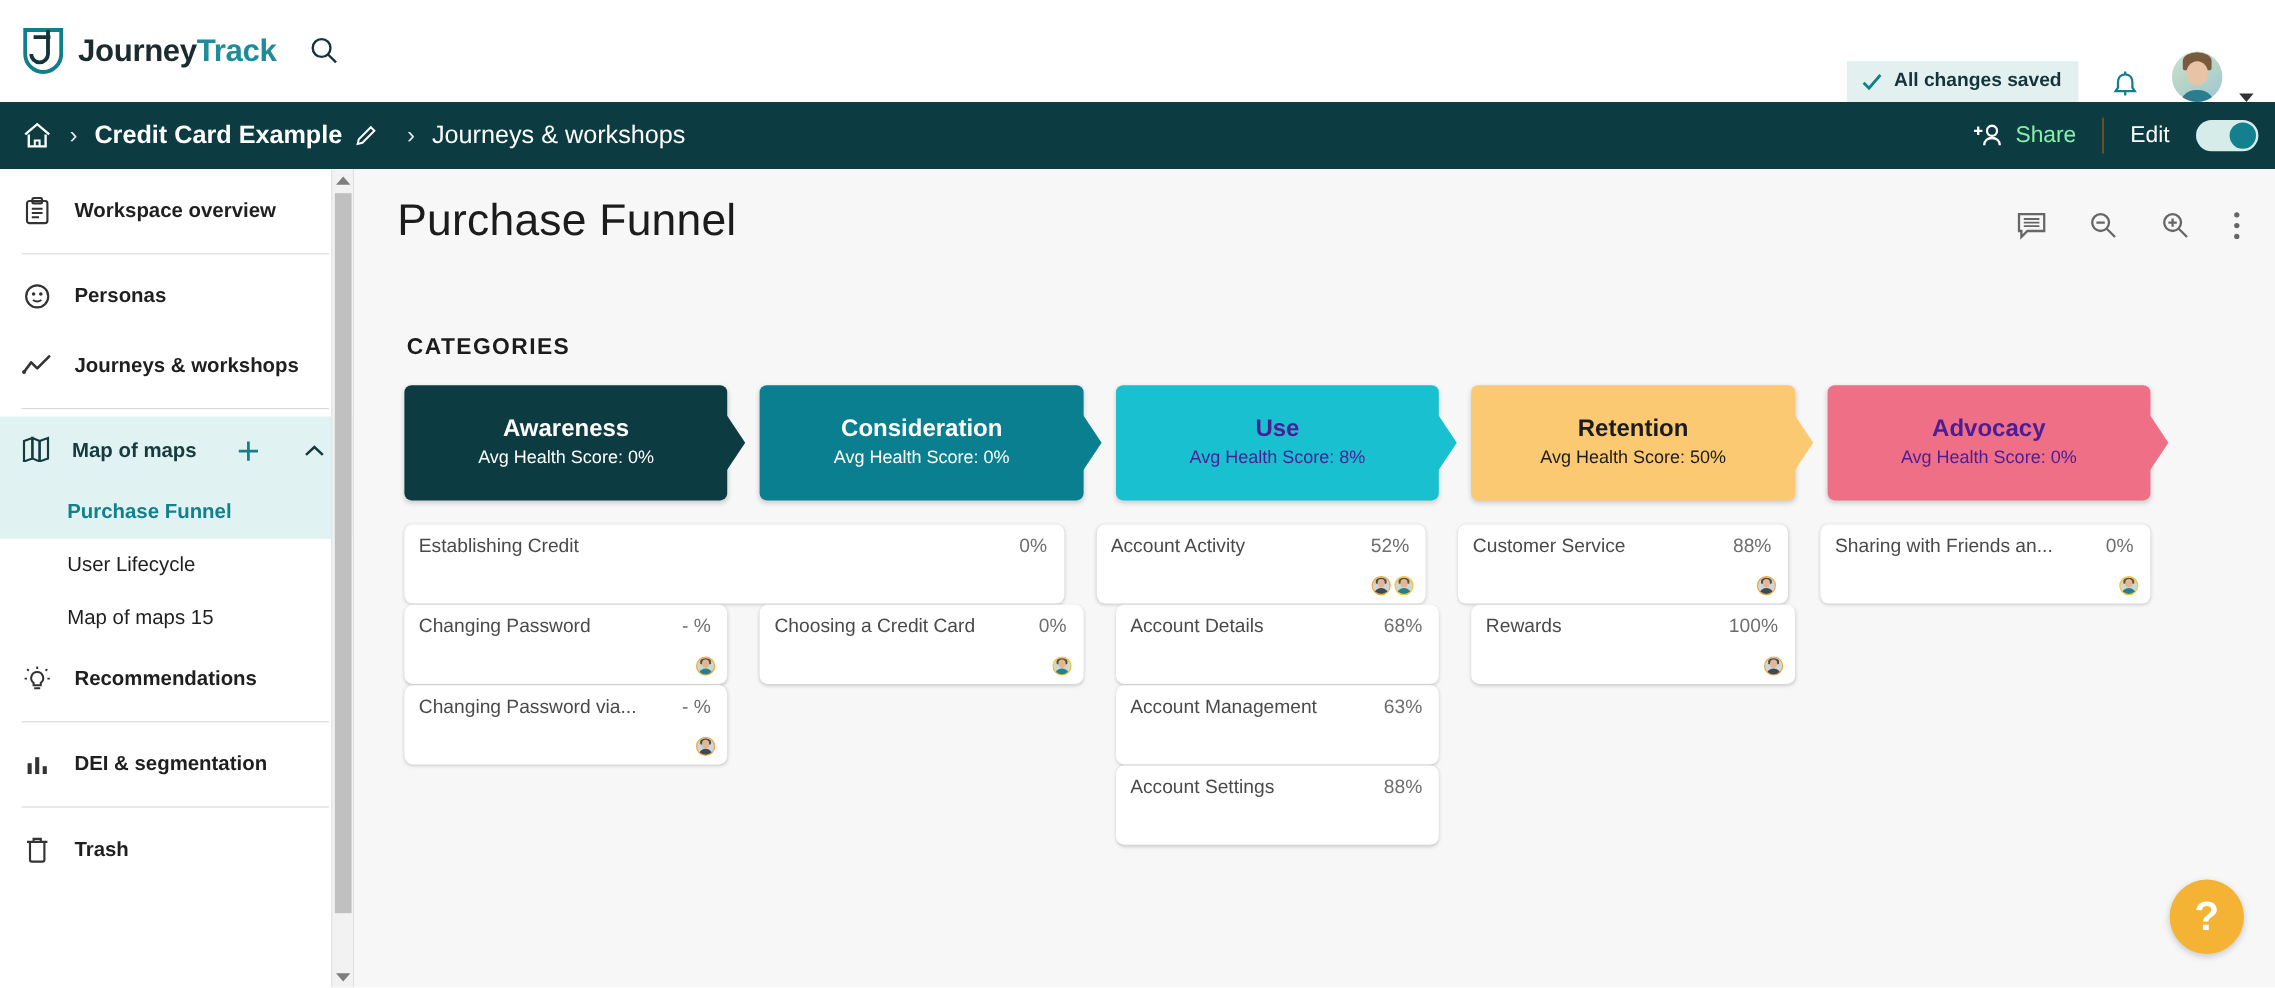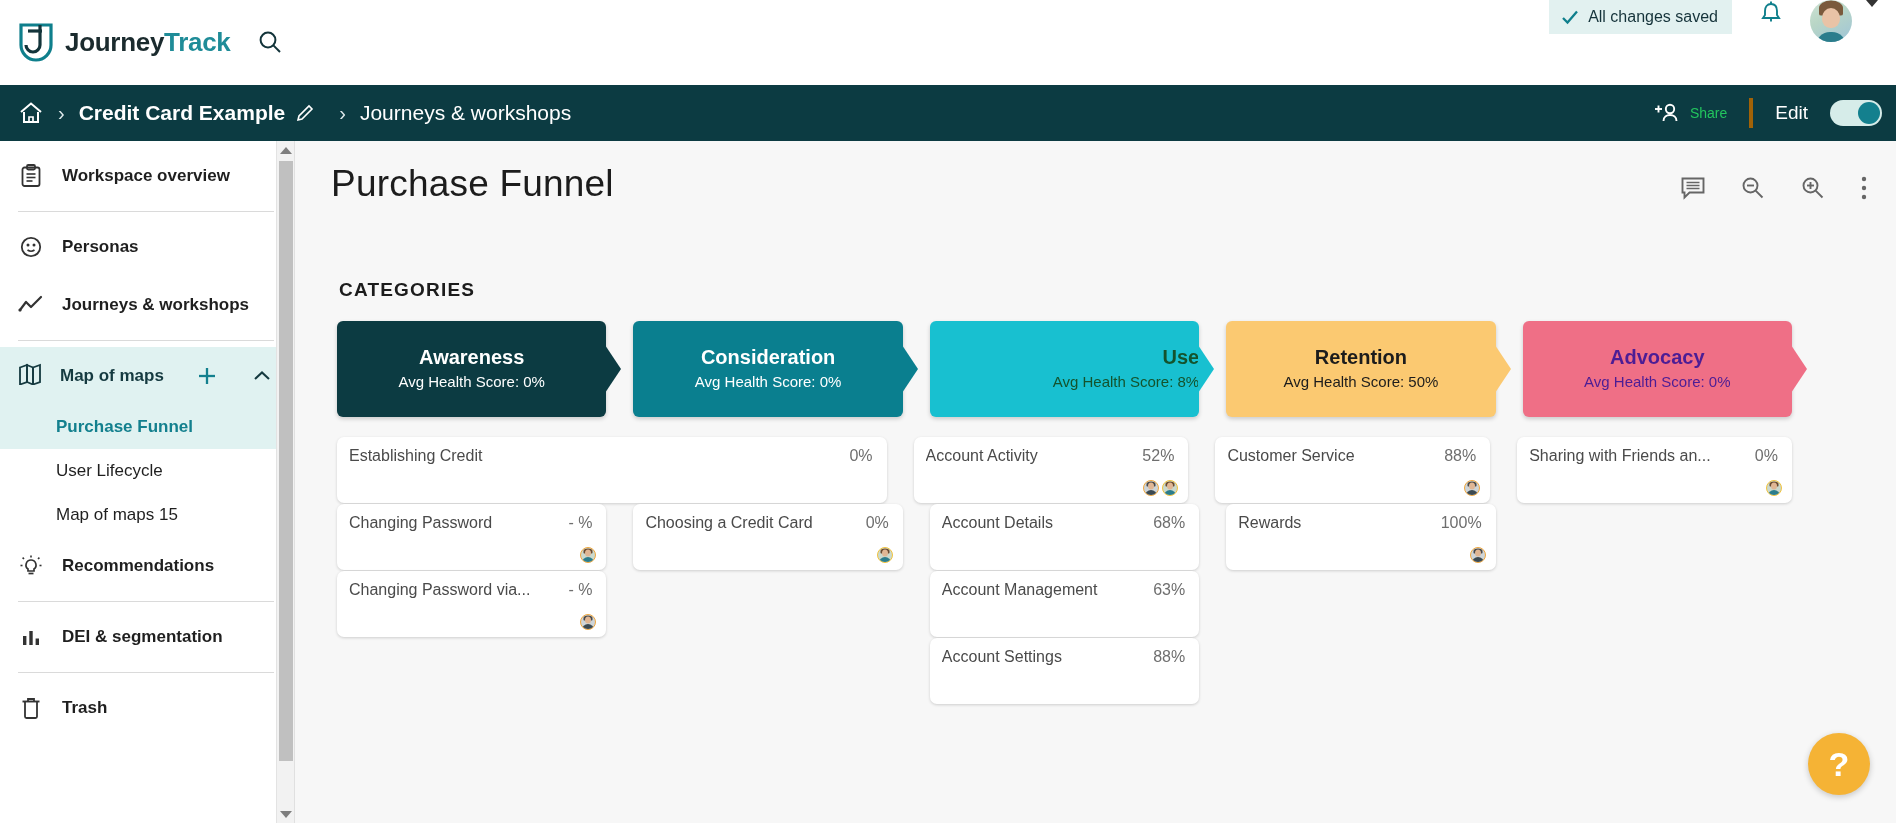--- a/index.html
+++ b/index.html
@@ -23,21 +23,21 @@
   .logo-text {
     font-size: 26px; font-weight: bold; letter-spacing: -0.3px;
     margin-left: 9px; white-space: nowrap;
   }
   .logo-text .t1 { color: #1b2b2e; }
   .logo-text .t2 { color: #1f8c98; }
   .topsearch { margin-left: 26px; cursor: pointer; display:flex; }
 
   .top-right {
     position: absolute; right: 14px; top: 0; height: 85px;
-    display: flex; align-items: flex-start; gap: 0px;
+    display: flex; align-items: flex-end; gap: 0px; font-weight: bold;
   }
   .saved-chip {
     display: flex; align-items: center; gap: 8px;
     background: #e2f1f0; color: #15333a;
     padding: 7px 14px 7px 11px; font-size: 16px;
     white-space: nowrap;
   }
   .bell { margin-left: 26px; cursor: pointer; display:flex; }
   .avatar-top {
     width: 42px; height: 42px; border-radius: 50%;
@@ -80,23 +80,23 @@
   .crumb-sep { margin: 0 14px; font-size: 20px; color: #dfeaec; }
   .crumb-strong { font-size: 21px; font-weight: bold; color: #ffffff; }
   .crumb-pencil { margin: 0 10px; display: flex; cursor: pointer; }
   .crumb-plain { font-size: 21px; color: #ffffff; font-weight: 400; }
   .crumb-right {
     position: absolute; right: 0; top: 0; height: 56px;
     display: flex; align-items: center;
   }
   .share-btn {
     display: flex; align-items: center; gap: 10px;
-    font-size: 14px; cursor: pointer; color: #22c55e;
+    font-size: 19px; cursor: pointer; color: #86efac;
     padding-right: 22px;
-    border-right: 4px solid #a16207;
+    border-right: 1px solid #a16207;
     height: 30px;
   }
   .edit-group {
     display: flex; align-items: center; gap: 22px;
     padding-left: 22px; padding-right: 14px;
   }
   .edit-label { font-size: 19px; color: #fff; }
   .toggle {
     width: 52px; height: 26px; border-radius: 13px;
     background: #d6ece9; position: relative; cursor: pointer;
@@ -510,21 +510,21 @@
       <div class="stage" style="background: rgb(12, 59, 66); color: rgb(255, 255, 255);">
         <div class="st-name">Awareness</div>
         <div class="st-score">Avg Health Score: 0%</div>
         <span class="nib" style="border-left-color: rgb(12, 59, 66);"></span>
       </div>
       <div class="stage" style="background: rgb(10, 127, 143); color: rgb(255, 255, 255);">
         <div class="st-name">Consideration</div>
         <div class="st-score">Avg Health Score: 0%</div>
         <span class="nib" style="border-left-color: rgb(10, 127, 143);"></span>
       </div>
-      <div class="stage" style="background: rgb(24, 192, 208); color: #14532d; align-items: flex-end;">
+      <div class="stage" style="background: rgb(24, 192, 208); color: #4c1d95;">
         <div class="st-name">Use</div>
         <div class="st-score">Avg Health Score: 8%</div>
         <span class="nib" style="border-left-color: rgb(24, 192, 208);"></span>
       </div>
       <div class="stage" style="background: rgb(251, 201, 113); color: rgb(28, 28, 28);">
         <div class="st-name">Retention</div>
         <div class="st-score">Avg Health Score: 50%</div>
         <span class="nib" style="border-left-color: rgb(251, 201, 113);"></span>
       </div>
       <div class="stage" style="background: rgb(239, 111, 134); color: #4c1d95;">

